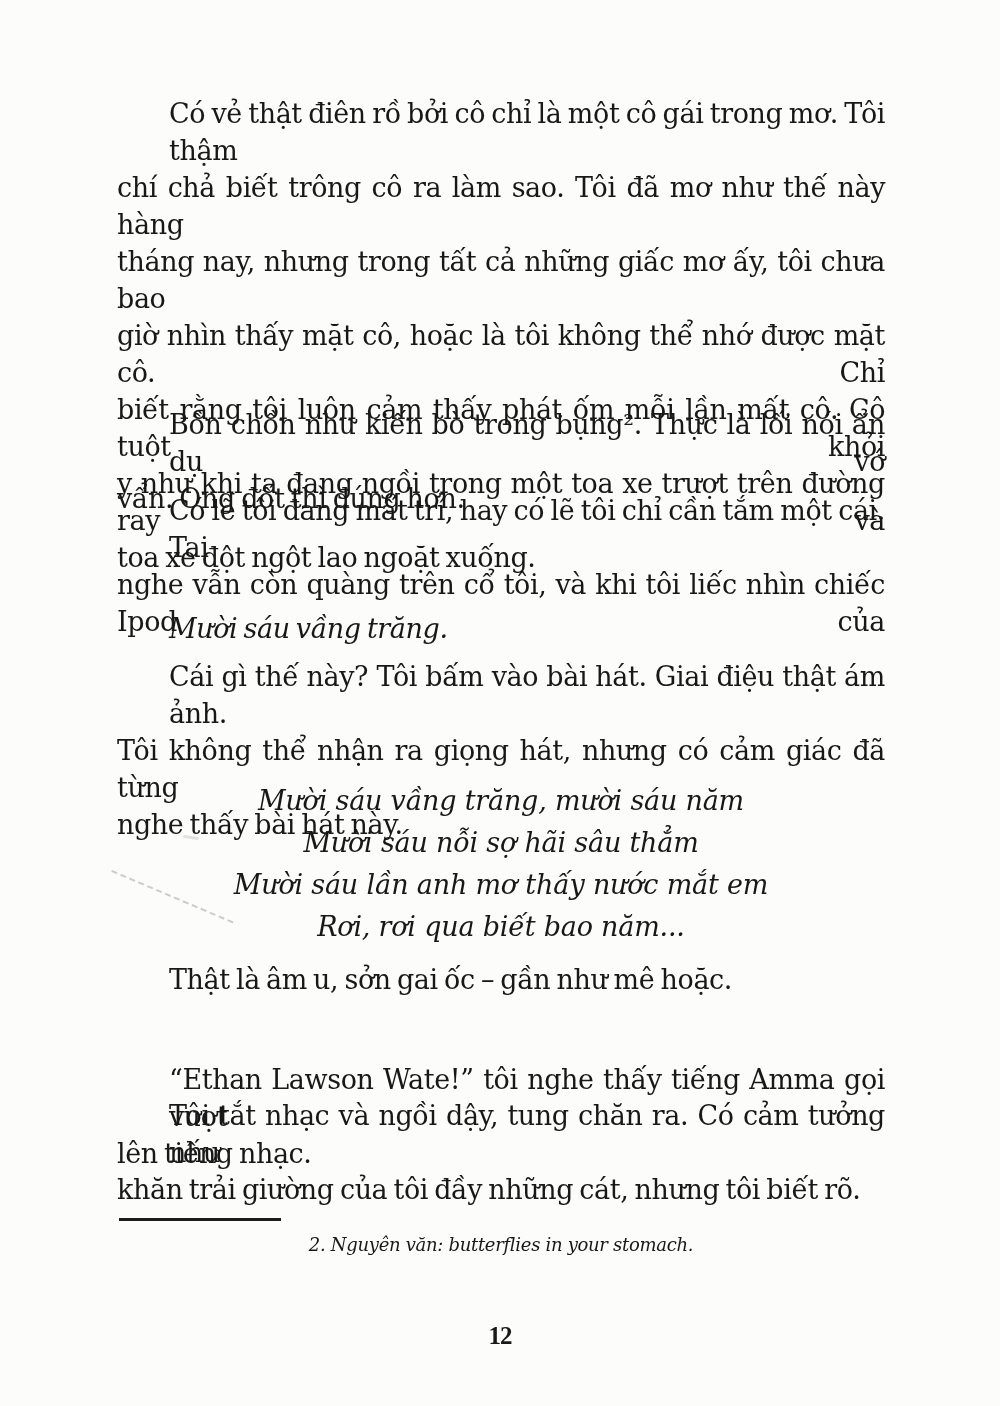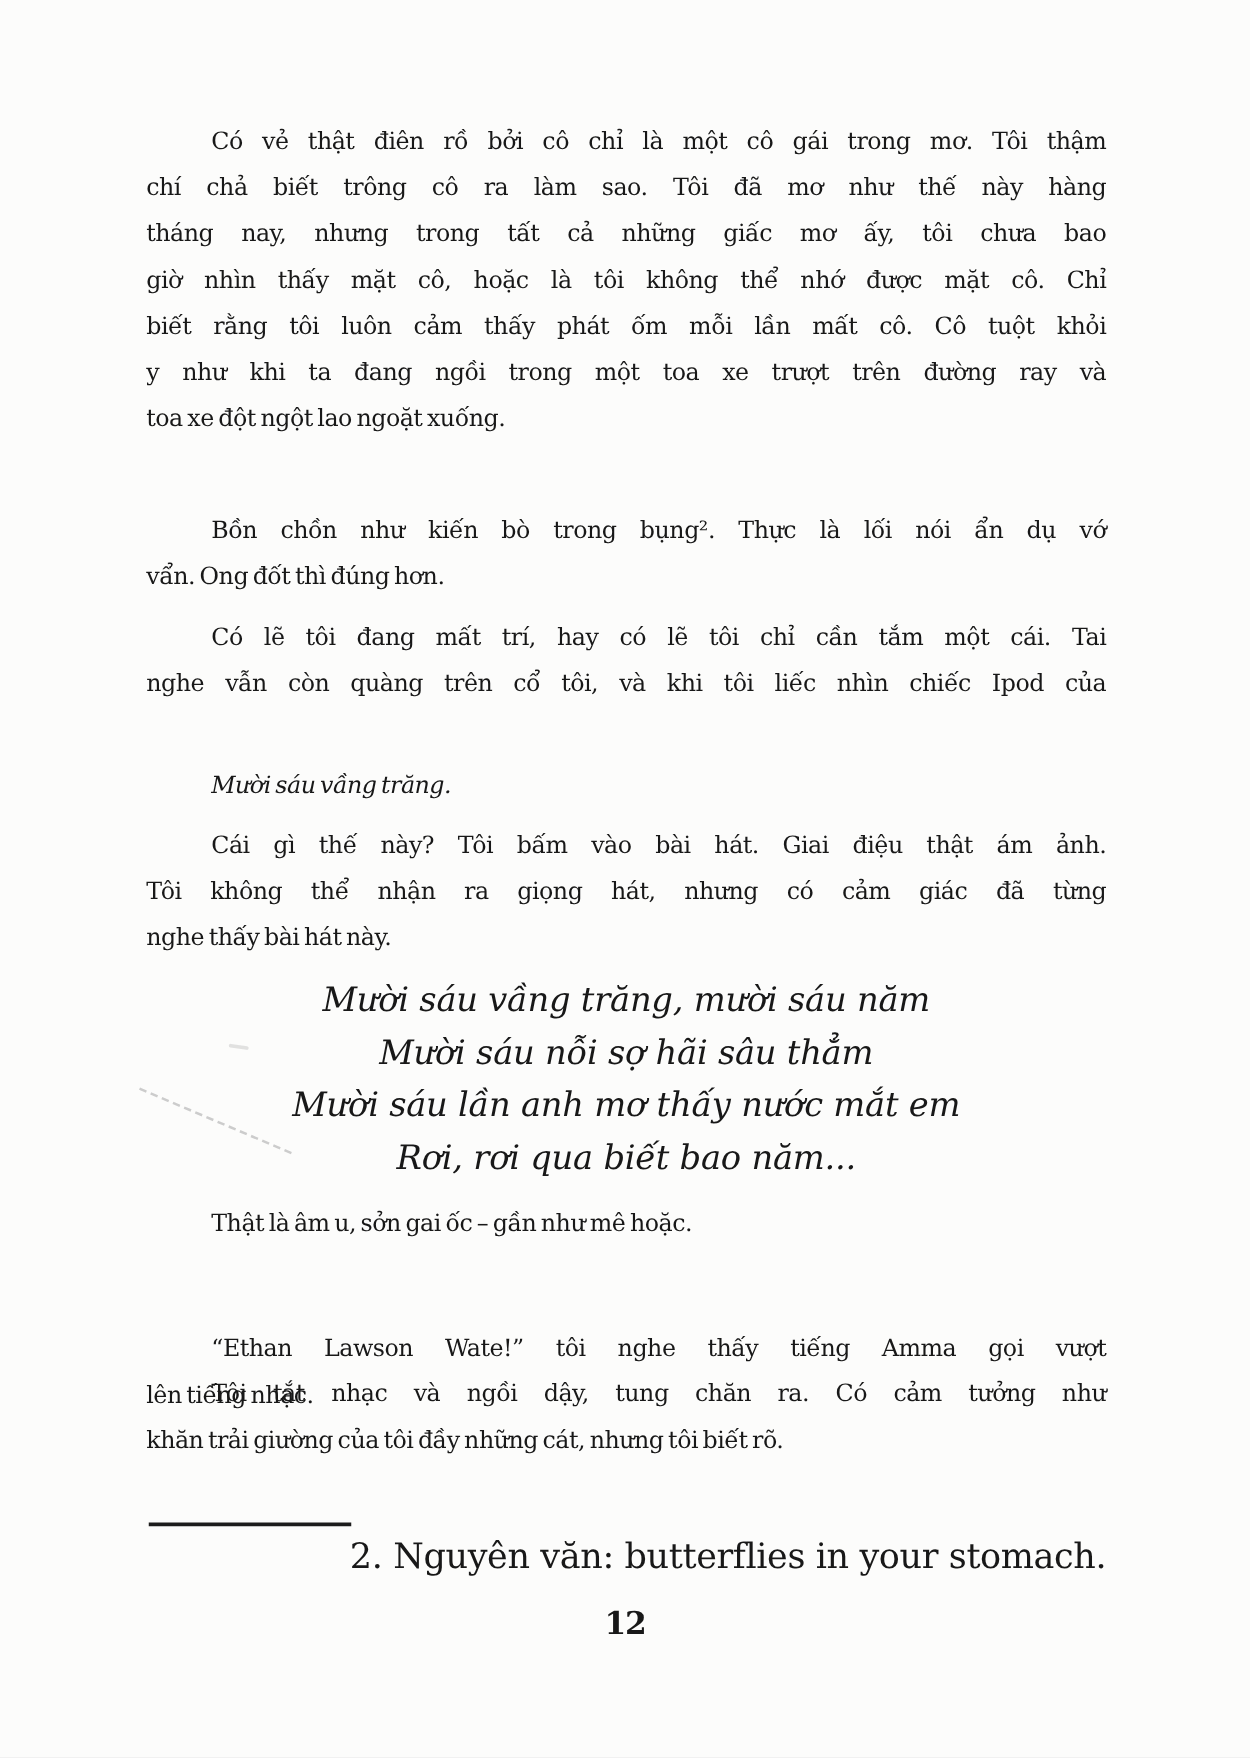--- a/index.html
+++ b/index.html
@@ -14,21 +14,21 @@
     margin: 0 auto;
     background: #fcfcfb;
     overflow: hidden;
     font-family: "DejaVu Serif", "Liberation Serif", serif;
     color: #181818;
   }
   .para {
     position: absolute;
     left: 117px;
     width: 768px;
-    font-size: 19px;
+    font-size: 27px;
     letter-spacing: -0.4px;
     word-spacing: -2px;
   }
   .ln {
     line-height: 37px;
     text-align: justify;
     text-align-last: justify;
   }
   .ln-left {
     line-height: 37px;
@@ -66,35 +66,37 @@
     left: 117px;
     top: 1218px;
     width: 768px;
   }
   .footnote-rule {
     width: 162px;
     border-top: 3px solid #1c1c1c;
     margin: 0 0 9px 2px;
   }
   .footnote-text {
-    font-size: 28px;
+    font-style: italic;
+    font-size: 18px;
     letter-spacing: -0.3px;
     line-height: 30px;
-    text-align: right;
+    text-align: center;
   }
 
   .page-number {
     position: absolute;
     left: 0;
-    top: 1284px;
+    top: 1322px;
     width: 100%;
     text-align: center;
     font-size: 25px;
     font-weight: bold;
     letter-spacing: -1px;
+    font-family: Liberation Serif, serif;
   }
 
   
   .scratch {
     position: absolute;
     left: 112px;
     top: 870px;
     width: 132px;
     height: 0;
     border-top: 2px dashed #bdbdbd;

